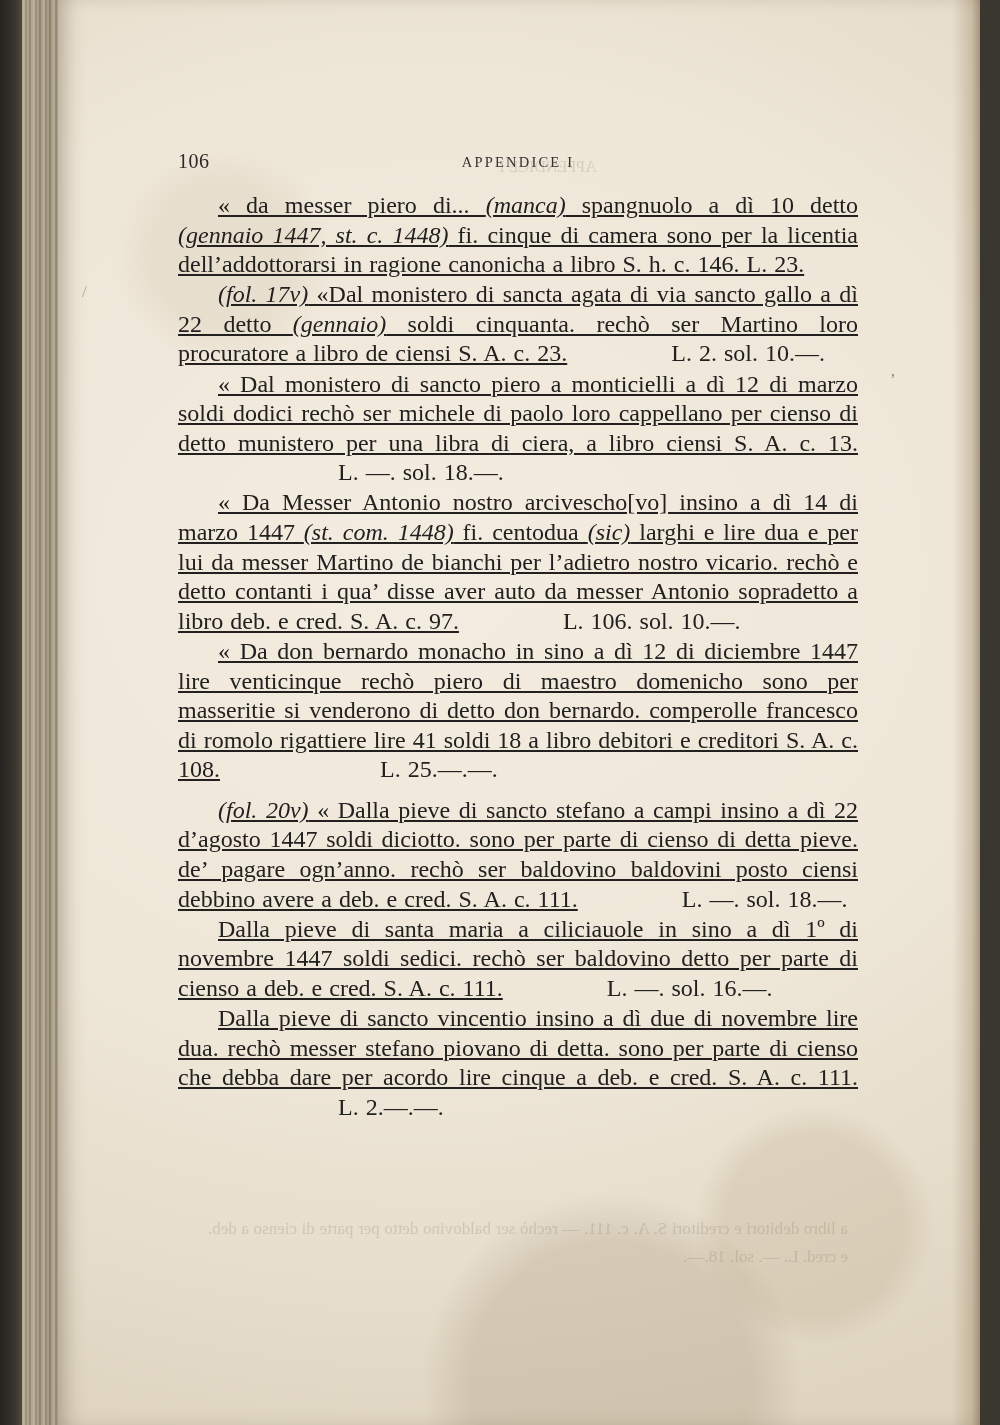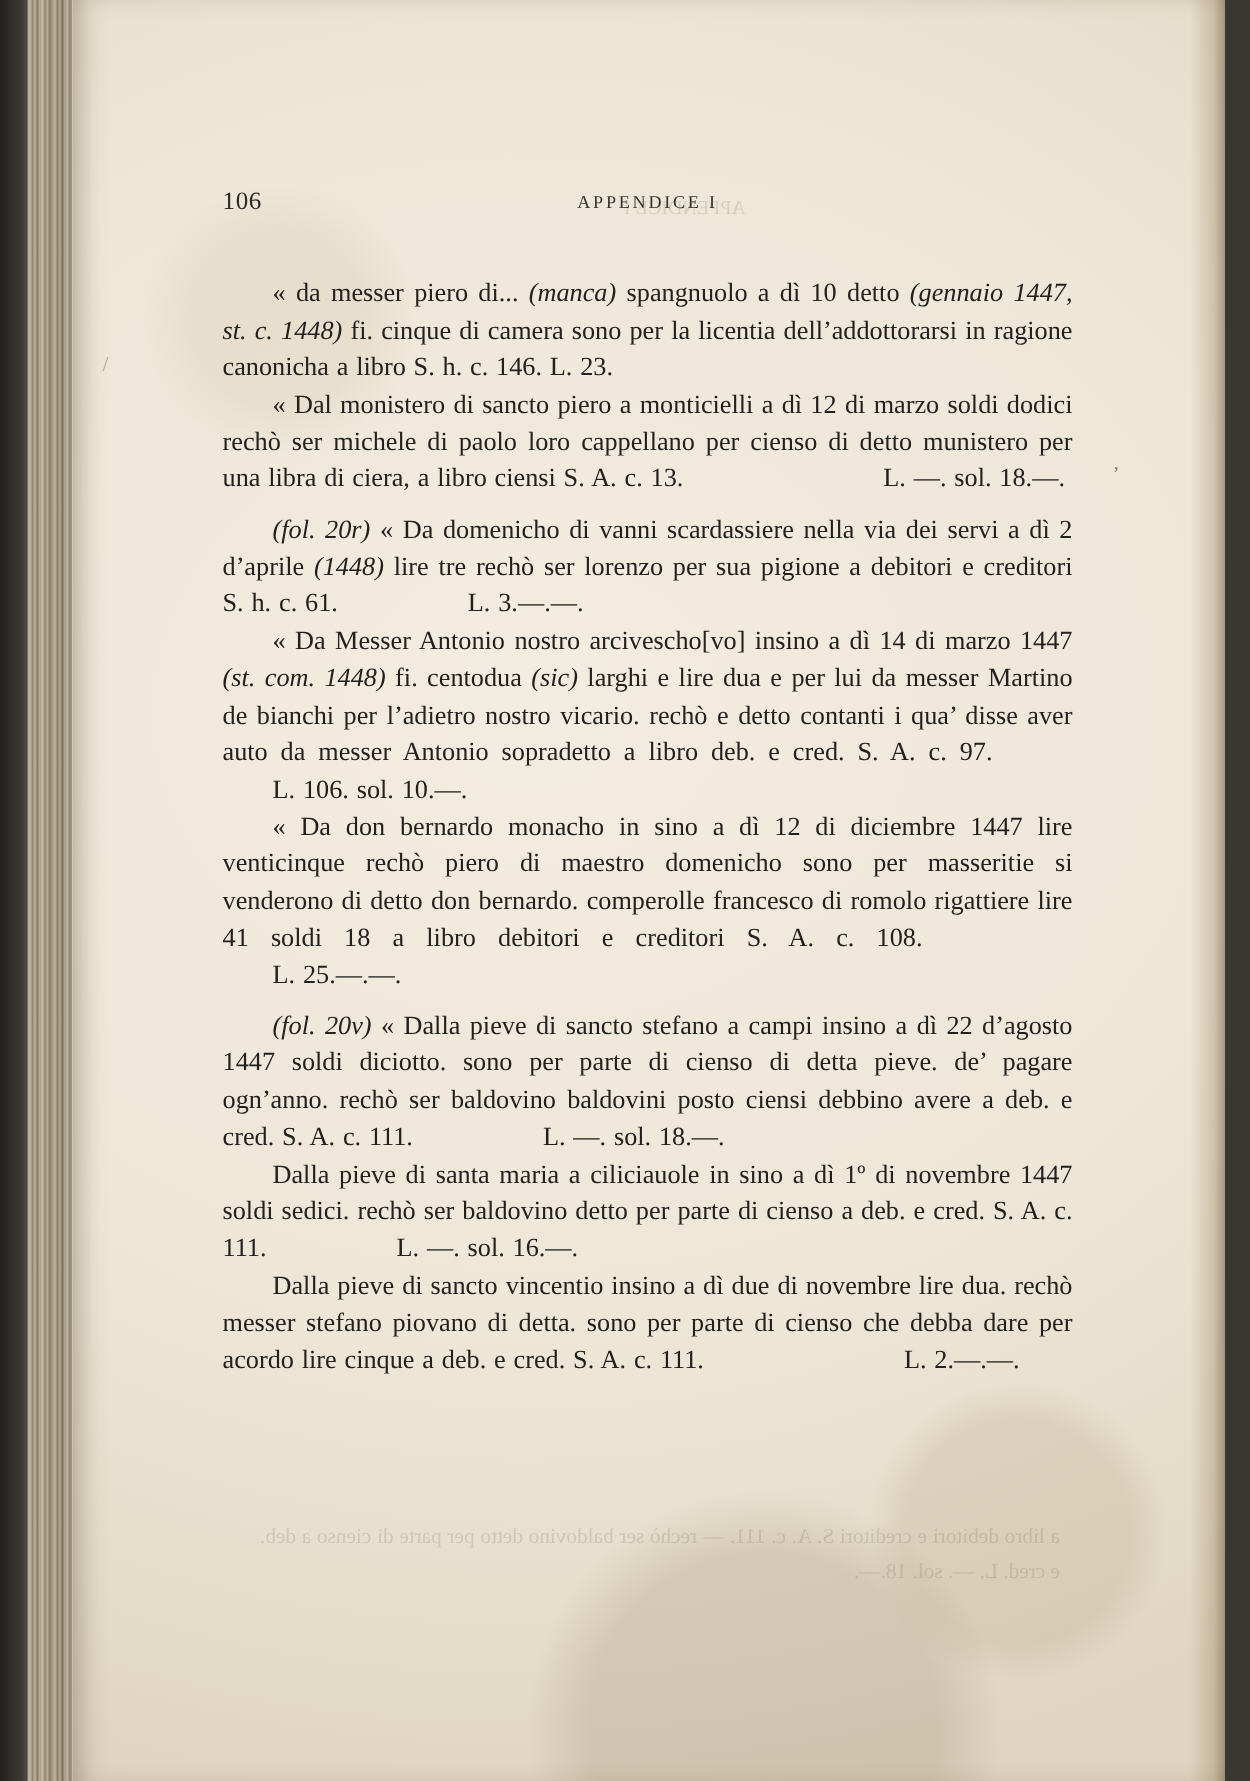--- a/index.html
+++ b/index.html
@@ -74,47 +74,48 @@
   .content {
     position: absolute;
     left: 120px;
     top: 150px;
     width: 680px;
   }
 
   .running-head {
     position: relative;
     height: 26px;
-    margin-bottom: 44px;
+    margin-bottom: 15px;
   }
   .folio {
     position: absolute;
     left: 0; top: 0;
     font-size: 20px;
     color: #2b2a28;
     letter-spacing: .5px;
   }
   .head-title {
     position: absolute;
     left: 0; right: 0; top: 4px;
     text-align: center;
     font-size: 14.5px;
     letter-spacing: 2.2px;
     color: #33322f;
   }
 
   p.para {
     margin: 0 0 0.5px 0;
-    font-size: 21px;
+    font-size: 24px;
     line-height: 29.6px;
     color: #22211f;
     text-align: justify;
     text-justify: inter-word;
     text-indent: 40px;
     word-spacing: 1px;
+    text-decoration: underline;
   }
   p.gapbefore { margin-top: 11px; }
 
   i, .it { font-style: italic; }
   .amt {
     display: inline-block;
     white-space: nowrap;
   }
   
   .sum-lead { display: inline-block; width: 64px; }
@@ -168,26 +169,26 @@
 
     <div class="content">
 
       <div class="running-head">
         <div class="folio">106</div>
         <div class="head-title">APPENDICE I</div>
       </div>
 
       <p class="para"><span>« da messer piero di... <i>(manca)</i> spangnuolo a dì 10 detto <i>(gennaio 1447, st. c. 1448)</i> fi. cinque di camera sono per la licentia dell’addottorarsi in ragione canonicha a libro S. h. c. 146. L. 23.</span></p>
 
+      <p class="para"><span><i>(fol. 17v)</i> «Dal monistero di sancta agata di via sancto gallo a dì 22 detto <i>(gennaio)</i> soldi cinquanta. rechò ser Martino loro procuratore a libro de ciensi S. A. c. 23.</span><span class="sum-lead"></span><span class="amt">L. 2. sol. 10.—.</span></p>
 
 
 
       <p class="para"><span>« Dal monistero di sancto piero a monticielli a dì 12 di marzo soldi dodici rechò ser michele di paolo loro cappellano per cienso di detto munistero per una libra di ciera, a libro ciensi S. A. c. 13.</span><span class="sum-lead-wide"></span><span class="amt">L. —. sol. 18.—.</span></p>
 
-      <p class="para gapbefore"><span><i>(fol. 20r)</i> « Da domenicho di vanni scardassiere nella via dei servi a dì 2 d’aprile <i>(1448)</i> lire tre rechò ser lorenzo per sua pigione a debitori e creditori S. h. c. 61.</span><span class="sum-lead"></span><span class="amt">L. 3.—.—.</span></p>
 
 
       <p class="para"><span>« Da Messer Antonio nostro arcivescho[vo] insino a dì 14 di marzo 1447 <i>(st. com. 1448)</i> fi. centodua <i>(sic)</i> larghi e lire dua e per lui da messer Martino de bianchi per l’adietro nostro vicario. rechò e detto contanti i qua’ disse aver auto da messer Antonio sopradetto a libro deb. e cred. S. A. c. 97.</span><span class="sum-lead"></span><span class="amt">L. 106. sol. 10.—.</span></p>
 
       <p class="para"><span>« Da don bernardo monacho in sino a dì 12 di diciembre 1447 lire venticinque rechò piero di maestro domenicho sono per masseritie si venderono di detto don bernardo. comperolle francesco di romolo rigattiere lire 41 soldi 18 a libro debitori e creditori S. A. c. 108.</span><span class="sum-lead-wide"></span><span class="amt">L. 25.—.—.</span></p>
 
       <p class="para gapbefore"><span><i>(fol. 20v)</i> « Dalla pieve di sancto stefano a campi insino a dì 22 d’agosto 1447 soldi diciotto. sono per parte di cienso di detta pieve. de’ pagare ogn’anno. rechò ser baldovino baldovini posto ciensi debbino avere a deb. e cred. S. A. c. 111.</span><span class="sum-lead"></span><span class="amt">L. —. sol. 18.—.</span></p>
 
       <p class="para"><span>Dalla pieve di santa maria a ciliciauole in sino a dì 1º di novembre 1447 soldi sedici. rechò ser baldovino detto per parte di cienso a deb. e cred. S. A. c. 111.</span><span class="sum-lead"></span><span class="amt">L. —. sol. 16.—.</span></p>
 

